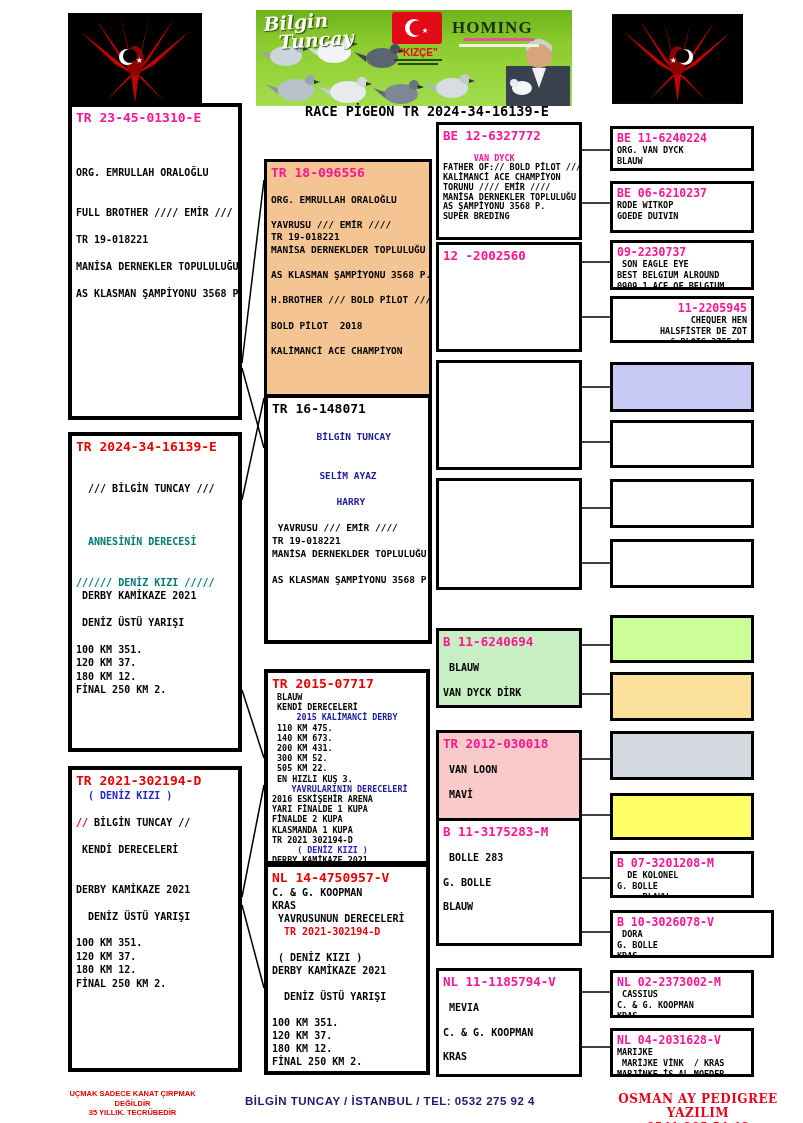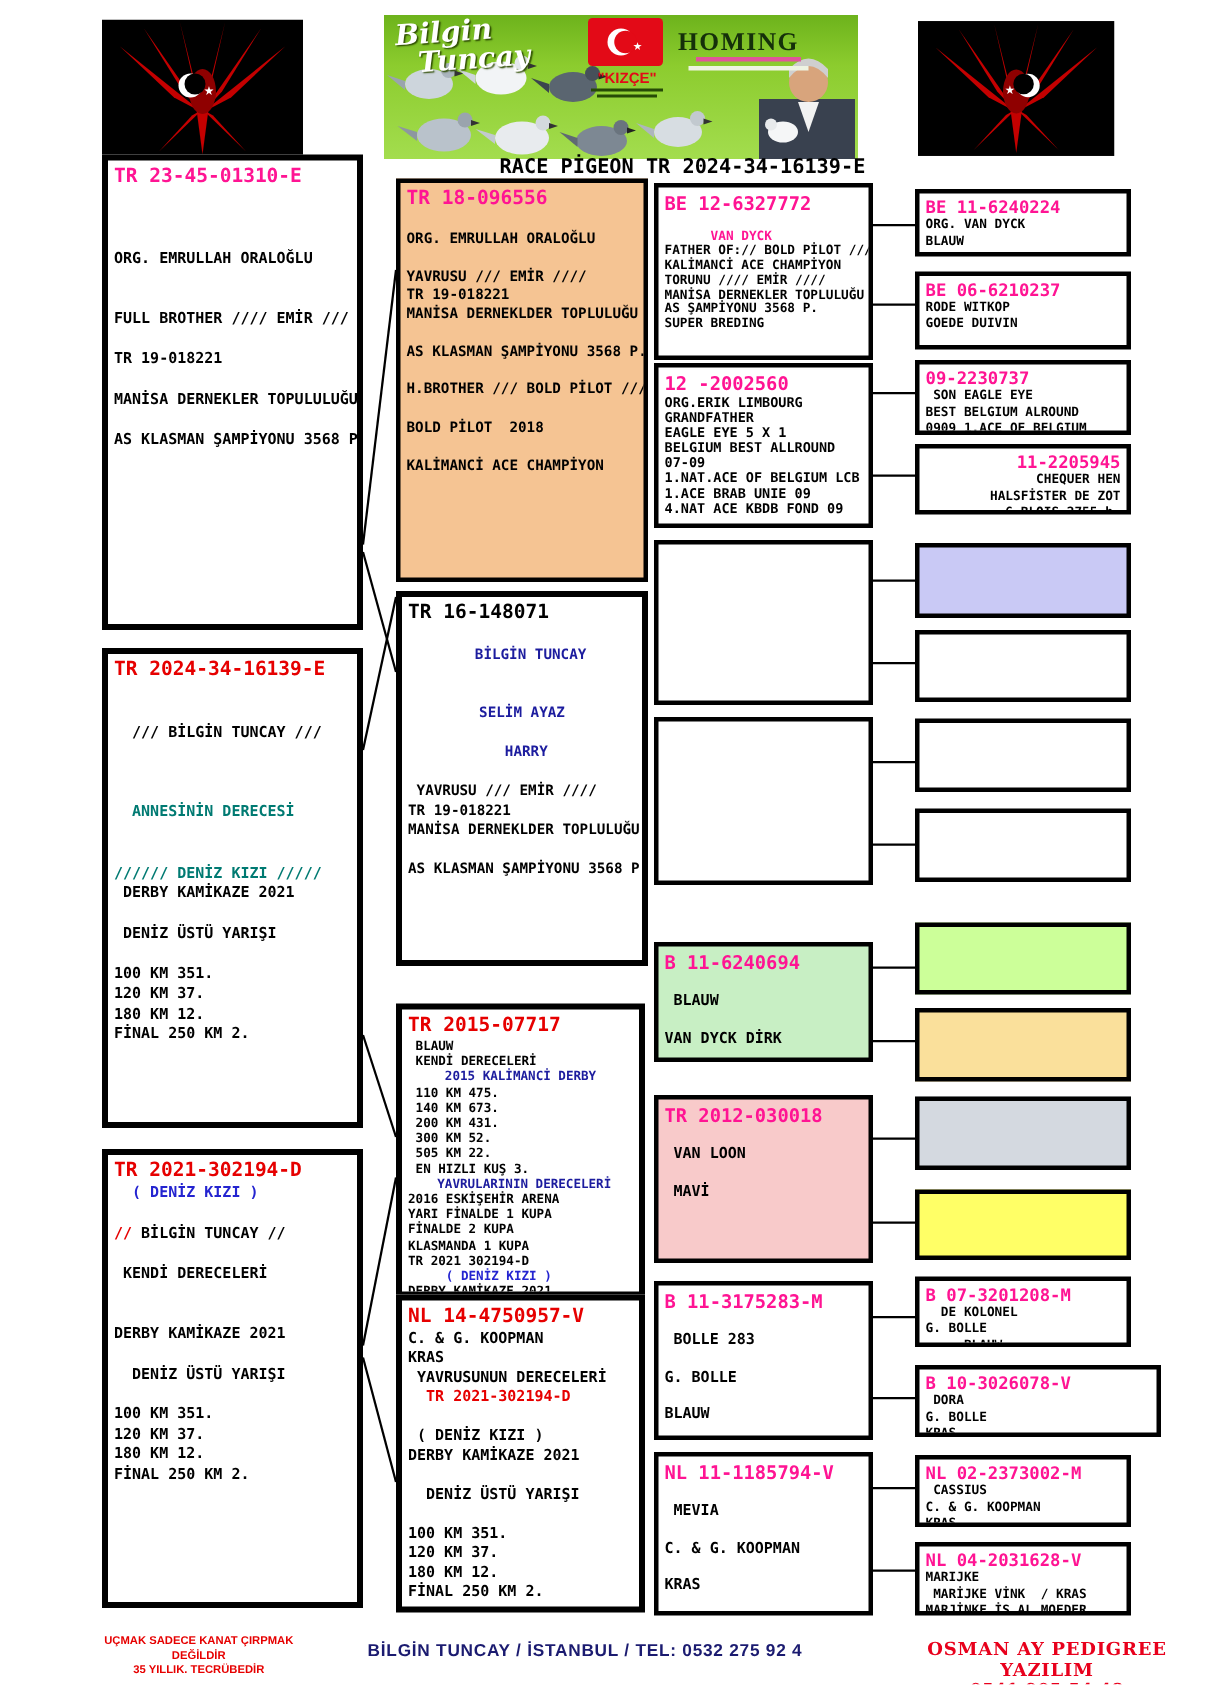--- a/index.html
+++ b/index.html
@@ -20,41 +20,41 @@
   .f-mid2 .bl{font-size:9.5px;line-height:13px;}
   .f-tiny .bl{font-size:8.4px;line-height:10.2px;}
   .f-c4s  .bl{font-size:8.5px;line-height:9.7px;}
   .f-c4m  .bl{font-size:9px;line-height:10.1px;}
   .f-c4l  .bl{font-size:10px;line-height:12.2px;}
   .f-nl   .bl{font-size:10px;line-height:13px;}
   .f-c5   .bl{font-size:8.5px;line-height:11px;}
   .f-c5 .ptitle{font-size:11.5px;line-height:13px;margin-bottom:0;}
   .t12 .ptitle{font-size:12.5px;}
   
-  .bg-orange{background:#f5c493;} .bg-green{background:#c8efc4;} .bg-pink{background:#f8caca;}
+  .bg-orange{background:#f5c493;margin-top:40px;} .bg-green{background:#c8efc4;} .bg-pink{background:#f8caca;}
   .bg-lav{background:#c9c9f5;} .bg-lgreen{background:#ccff99;} .bg-tan{background:#fae09b;}
   .bg-gray{background:#d4d9e0;} .bg-yellow{background:#ffff66;}
   
   .eagle{position:absolute;z-index:1;}
   .banner{position:absolute;left:256px;top:10px;width:316px;height:96px;z-index:1;
           background:linear-gradient(180deg,#6db31c,#8ccc2e 35%,#a3dd4e);overflow:hidden;}
   .studio{position:absolute;left:8px;top:2px;color:#fff;font-family:"DejaVu Serif",serif;
           font-style:italic;font-weight:bold;font-size:19px;line-height:19px;
           text-shadow:1px 1px 1px #2c4a00;transform:rotate(-4deg);}
   .studio .s2{margin-left:14px;}
   .flag{position:absolute;left:136px;top:2px;width:50px;height:32px;background:#e30a17;
         border-radius:3px;}
   .kizce{position:absolute;left:134px;top:37px;width:56px;text-align:center;color:#e30a17;
          font-size:10px;line-height:11px;font-family:"Liberation Sans",sans-serif;font-weight:bold;}
   .kizce-sub{position:absolute;left:138px;width:48px;height:2px;background:#264a06;}
   .homing{position:absolute;left:196px;top:8px;color:#15300a;font-size:17px;letter-spacing:1px;
           font-family:"Liberation Serif",serif;font-weight:bold;}
   .homing-sub1{position:absolute;left:208px;top:28px;width:70px;height:3px;background:#e0559a;}
   .homing-sub2{position:absolute;left:203px;top:34px;width:80px;height:3px;background:#eef3e2;}
-  .race-title{position:absolute;left:305px;top:103px;width:300px;text-align:center;
+  .race-title{position:absolute;left:305px;top:103px;width:300px;
               font-size:13.5px;color:#000;z-index:3;}
   
   .foot-left{position:absolute;left:40px;top:1089px;width:185px;text-align:center;color:#e60000;
              font-family:"Liberation Sans",sans-serif;font-weight:bold;font-size:7.5px;line-height:9.5px;}
   .foot-center{position:absolute;left:210px;top:1095px;width:360px;text-align:center;color:#1b1b70;
                font-family:"Liberation Sans",sans-serif;font-weight:bold;font-size:11.5px;letter-spacing:.5px;}
   .foot-brand{position:absolute;left:598px;top:1092px;width:200px;text-align:center;color:#e8001c;
               font-family:"DejaVu Serif",serif;font-weight:bold;font-size:12px;line-height:14px;letter-spacing:.5px;}
   .foot-brand .phone{font-size:11px;}
   
@@ -343,30 +343,20 @@
         <div class="bl c-k">FATHER OF:// BOLD PİLOT ///</div>
         <div class="bl c-k">KALİMANCİ ACE CHAMPİYON</div>
         <div class="bl c-k">TORUNU //// EMİR ////</div>
         <div class="bl c-k">MANİSA DERNEKLER TOPLULUĞU</div>
         <div class="bl c-k">AS ŞAMPİYONU 3568 P.</div>
         <div class="bl c-k">SUPER BREDING</div>
       </div>
   </div>
   <div class="pbox f-c4m t12" style="left:436px;top:242px;width:146px;height:110px;">
     <div class="ptitle c-mag">12 -2002560</div>
-    <div>
-        <div class="bl c-k">ORG.ERIK LIMBOURG</div>
-        <div class="bl c-k">GRANDFATHER</div>
-        <div class="bl c-k">EAGLE EYE 5 X 1</div>
-        <div class="bl c-k">BELGIUM BEST ALLROUND</div>
-        <div class="bl c-k">07-09</div>
-        <div class="bl c-k">1.NAT.ACE OF BELGIUM LCB</div>
-        <div class="bl c-k">1.ACE BRAB UNIE 09</div>
-        <div class="bl c-k">4.NAT ACE KBDB FOND 09</div>
-      </div>
   </div>
   <div class="pbox" style="left:436px;top:360px;width:146px;height:110px;"></div>
   <div class="pbox" style="left:436px;top:478px;width:146px;height:112px;"></div>
   <div class="pbox f-c4l t12 bg-green" style="left:436px;top:613px;width:146px;height:80px;margin-top:15px;">
     <div class="ptitle c-mag">B 11-6240694</div>
     <div>
         <div class="bl">&nbsp;</div>
         <div class="bl c-k"> BLAUW</div>
         <div class="bl">&nbsp;</div>
         <div class="bl c-k">VAN DYCK DİRK</div>
@@ -374,21 +364,21 @@
   </div>
   <div class="pbox f-c4l t12 bg-pink" style="left:436px;top:730px;width:146px;height:112px;">
     <div class="ptitle c-mag">TR 2012-030018</div>
     <div>
         <div class="bl">&nbsp;</div>
         <div class="bl c-k"> VAN LOON</div>
         <div class="bl">&nbsp;</div>
         <div class="bl c-k"> MAVİ</div>
       </div>
   </div>
-  <div class="pbox f-c4l t12" style="left:436px;top:854px;width:146px;height:106px;">
+  <div class="pbox f-c4l t12" style="left:436px;top:818px;width:146px;height:128px;">
     <div class="ptitle c-mag">B 11-3175283-M</div>
     <div>
         <div class="bl">&nbsp;</div>
         <div class="bl c-k"> BOLLE 283</div>
         <div class="bl">&nbsp;</div>
         <div class="bl c-k">G. BOLLE</div>
         <div class="bl">&nbsp;</div>
         <div class="bl c-k">BLAUW</div>
       </div>
   </div>

